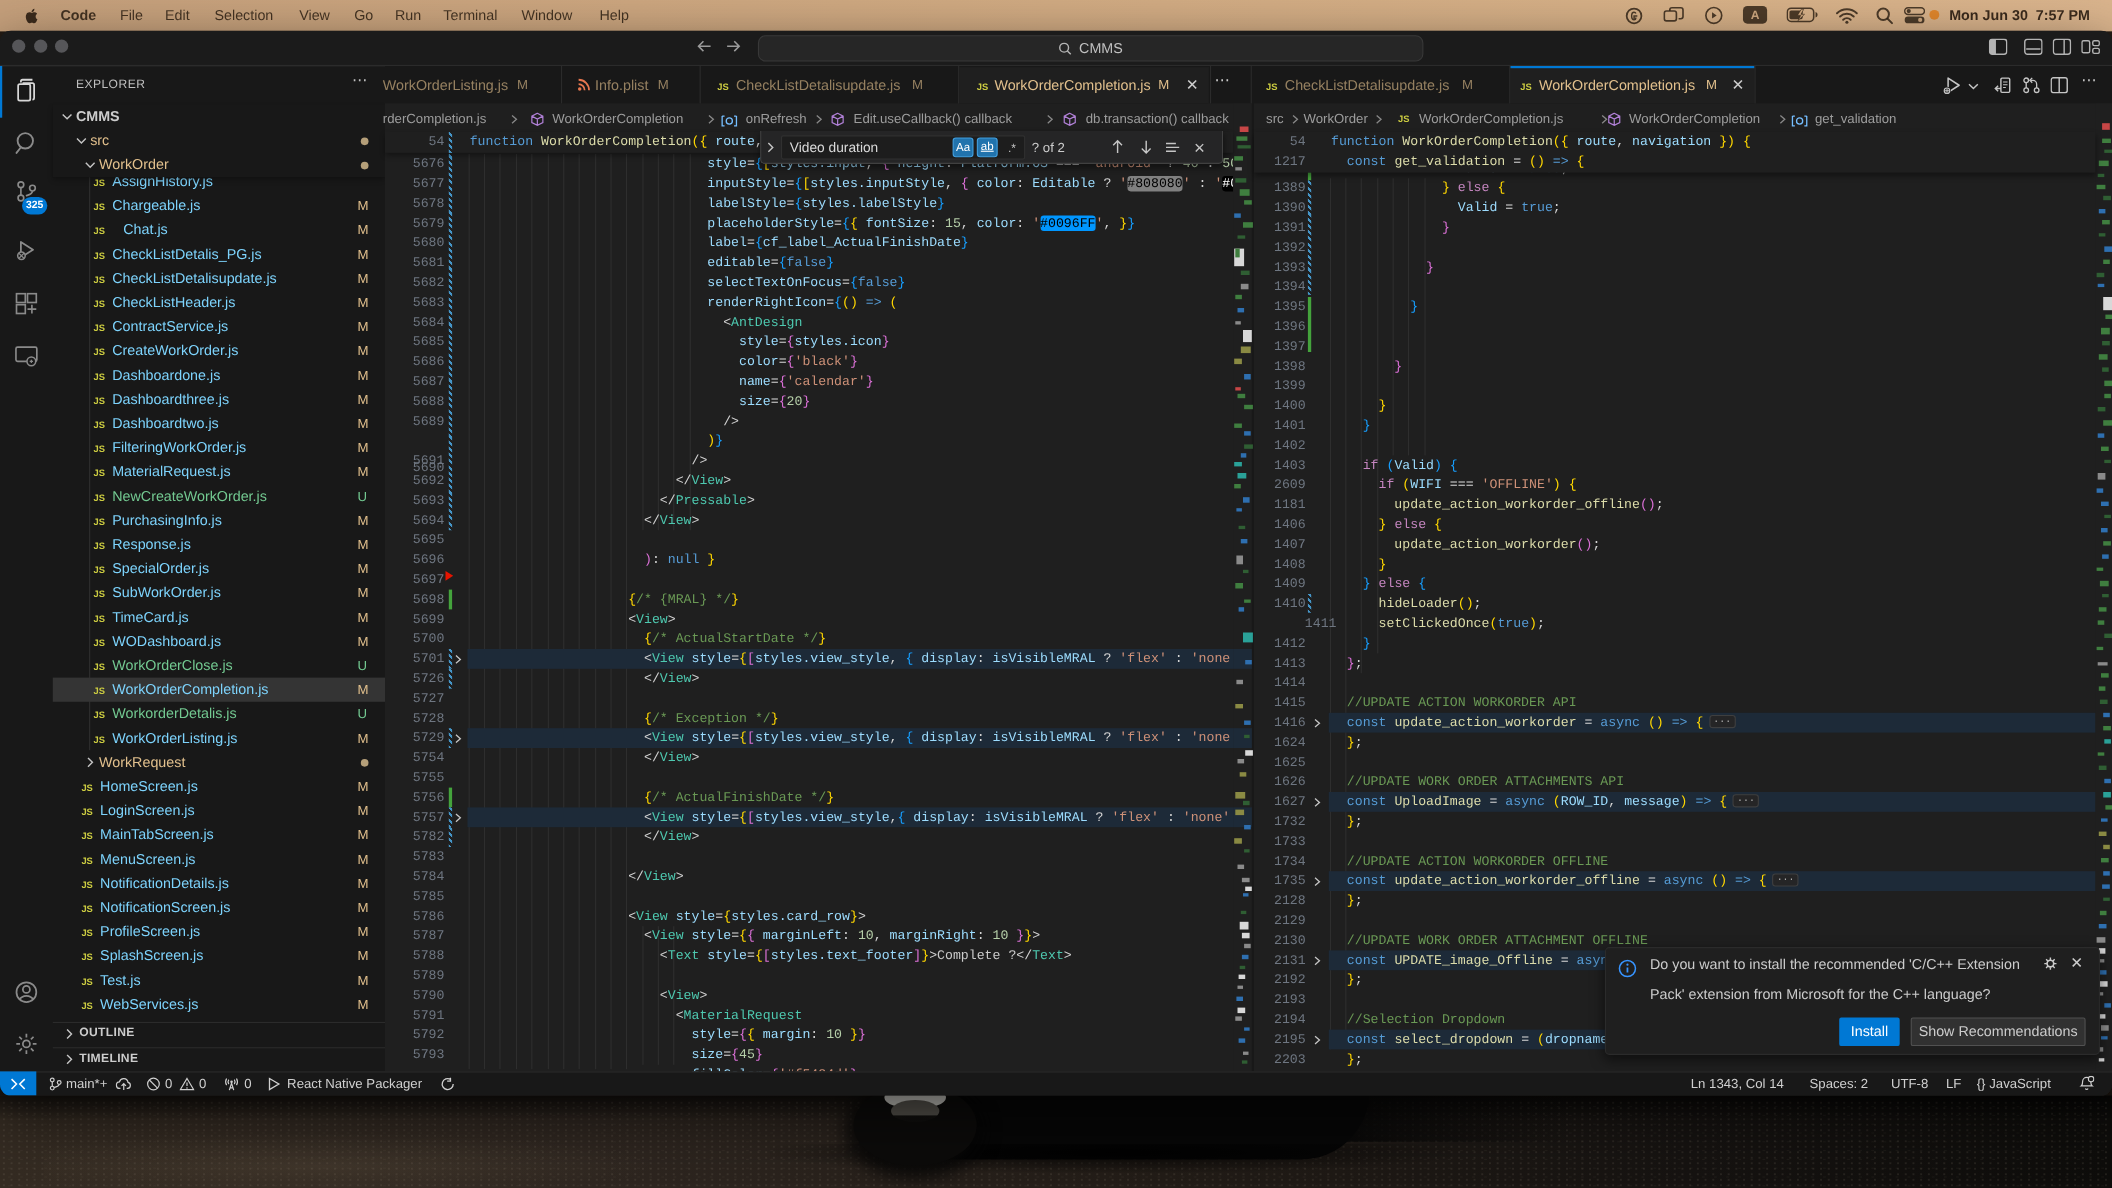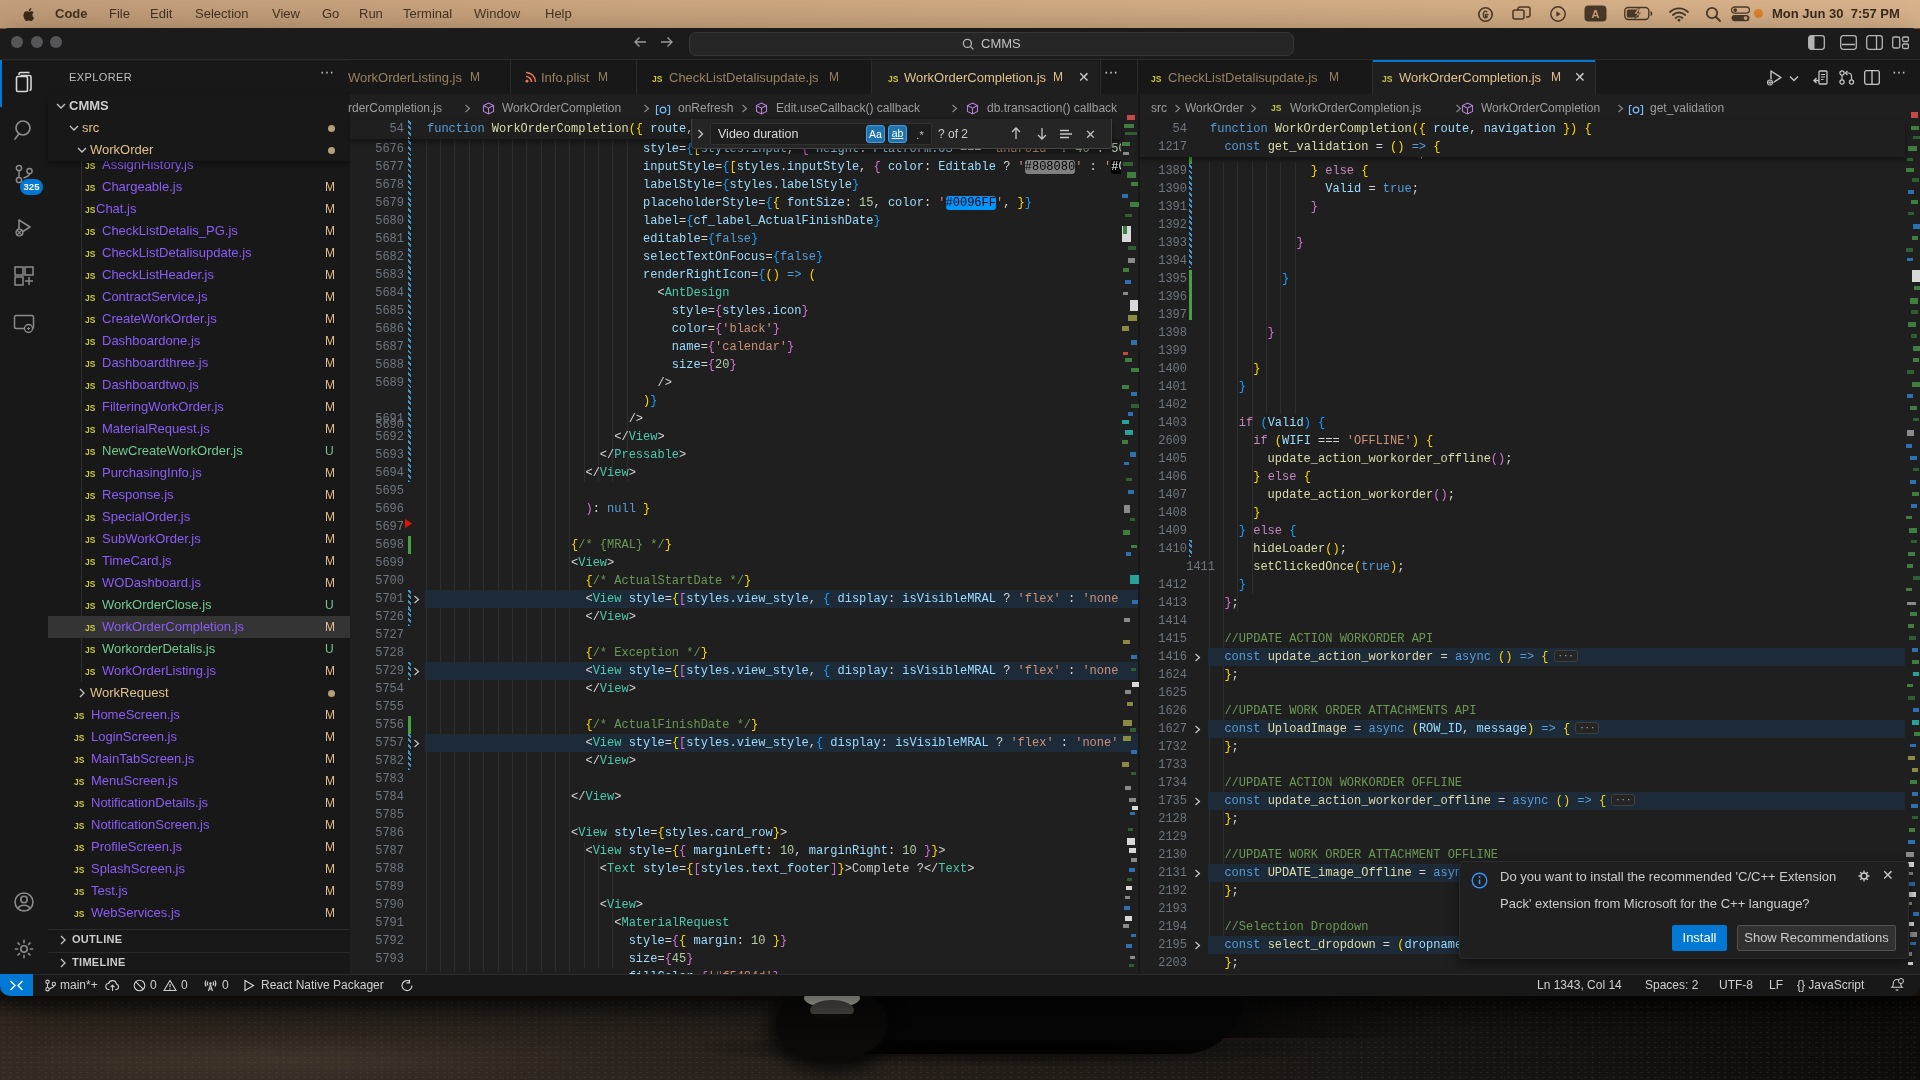--- a/index.html
+++ b/index.html
@@ -6,21 +6,21 @@
 .mono{font-family:"Liberation Mono",monospace;font-size:12px;line-height:18px;white-space:pre}
 .ln{font-family:"Liberation Mono",monospace;font-size:12px;line-height:18px;color:#6e7681;text-align:right}
 .kb{color:#569cd6}.kp{color:#c586c0}.v{color:#9cdcfe}.f{color:#dcdcaa}.s{color:#ce9178}
 .n{color:#b5cea8}.c{color:#6a9955}.t{color:#4ec9b0}.p{color:#d4d4d4}
 .y{color:#ffd700}.m{color:#da70d6}.u{color:#179fff}.w{color:#cccccc}
 .h1{background:#808080;color:#000;border-radius:3px}
 .h2{background:#000;color:#fff;border-radius:3px}
 .h3{background:#0096ff;color:#000;border-radius:3px}
 .fold{display:inline-block;border:1px solid #3f3f3f;color:#b0b0b0;background:#252526;border-radius:3px;font-size:9px;line-height:8px;padding:1px 3px;margin-left:5px;vertical-align:2px}
 .dash{background:repeating-linear-gradient(45deg,#4595c7 0,#4595c7 2px,#1f1f1f 2px,#1f1f1f 4px)}
-.tree{font-size:13px;color:#8b5cf6;line-height:22px;white-space:nowrap}
+.tree{font-size:13px;color:#7dd3fc;line-height:22px;white-space:nowrap}
 .treeg{color:#73c991}
 .js{font-size:8.5px;font-weight:bold;color:#cbcb41;font-family:"Liberation Sans",sans-serif}
 .tab{font-size:13px;white-space:nowrap}
 .bc{font-size:12px;color:#9d9d9d;white-space:nowrap}
 .sb{font-size:12px;color:#cfcfcf;white-space:nowrap}
 .guide{width:1px;background:#2e2e2e}
 .band{background:#1d2a38}
 </style></head><body>
 <div class="a" style="left:0;top:0;width:1920px;height:1080px;background:linear-gradient(180deg,#c9a37d 0,#cfa981 28px,#241c15 29px,#1a1510 100%)"></div>
 <div class="a" style="left:0;top:996px;width:1920px;height:84px;background:linear-gradient(90deg,#342b22 0,#2e2620 28%,#221c17 55%,#161311 80%,#0e0d0b 100%)"></div>
@@ -168,21 +168,21 @@
 <div class="a" style="left:69px;top:71px;font-size:11px;color:#bfbfbf;letter-spacing:.4px">EXPLORER</div>
 <div class="a" style="left:320px;top:64px;font-size:14px;color:#bfbfbf;letter-spacing:1px">⋯</div>
 <div class="a" style="left:81px;top:161px;width:1px;height:521px;background:#2f2f2f"></div>
 <div class="a js" style="left:85px;top:161px">JS</div>
 <div class="a tree" style="left:102px;top:154px">AssignHistory.js</div>
 <div class="a" style="left:325px;top:154px;font-size:12px;line-height:22px;color:#e2c08d"></div>
 <div class="a js" style="left:85px;top:183px">JS</div>
 <div class="a tree" style="left:102px;top:176px">Chargeable.js</div>
 <div class="a" style="left:325px;top:176px;font-size:12px;line-height:22px;color:#e2c08d">M</div>
 <div class="a js" style="left:85px;top:205px">JS</div>
-<div class="a tree" style="left:96px;top:198px">Chat.js</div>
+<div class="a tree" style="left:112px;top:198px">Chat.js</div>
 <div class="a" style="left:325px;top:198px;font-size:12px;line-height:22px;color:#e2c08d">M</div>
 <div class="a js" style="left:85px;top:227px">JS</div>
 <div class="a tree" style="left:102px;top:220px">CheckListDetalis_PG.js</div>
 <div class="a" style="left:325px;top:220px;font-size:12px;line-height:22px;color:#e2c08d">M</div>
 <div class="a js" style="left:85px;top:249px">JS</div>
 <div class="a tree" style="left:102px;top:242px">CheckListDetalisupdate.js</div>
 <div class="a" style="left:325px;top:242px;font-size:12px;line-height:22px;color:#e2c08d">M</div>
 <div class="a js" style="left:85px;top:271px">JS</div>
 <div class="a tree" style="left:102px;top:264px">CheckListHeader.js</div>
 <div class="a" style="left:325px;top:264px;font-size:12px;line-height:22px;color:#e2c08d">M</div>
@@ -625,21 +625,21 @@
 <div class="a ln" style="left:1132px;top:270px;width:55px">1395</div>
 <div class="a ln" style="left:1132px;top:288px;width:55px">1396</div>
 <div class="a ln" style="left:1132px;top:306px;width:55px">1397</div>
 <div class="a ln" style="left:1132px;top:324px;width:55px">1398</div>
 <div class="a ln" style="left:1132px;top:342px;width:55px">1399</div>
 <div class="a ln" style="left:1132px;top:360px;width:55px">1400</div>
 <div class="a ln" style="left:1132px;top:378px;width:55px">1401</div>
 <div class="a ln" style="left:1132px;top:396px;width:55px">1402</div>
 <div class="a ln" style="left:1132px;top:414px;width:55px">1403</div>
 <div class="a ln" style="left:1132px;top:432px;width:55px">2609</div>
-<div class="a ln" style="left:1132px;top:450px;width:55px">1405</div>
+<div class="a ln" style="left:1132px;top:450px;width:55px">1181</div>
 <div class="a ln" style="left:1132px;top:468px;width:55px">1406</div>
 <div class="a ln" style="left:1132px;top:486px;width:55px">1407</div>
 <div class="a ln" style="left:1132px;top:504px;width:55px">1408</div>
 <div class="a ln" style="left:1132px;top:522px;width:55px">1409</div>
 <div class="a ln" style="left:1132px;top:540px;width:55px">1410</div>
 <div class="a ln" style="left:1160px;top:558px;width:55px">1411</div>
 <div class="a ln" style="left:1132px;top:576px;width:55px">1412</div>
 <div class="a ln" style="left:1132px;top:594px;width:55px">1413</div>
 <div class="a ln" style="left:1132px;top:612px;width:55px">1414</div>
 <div class="a ln" style="left:1132px;top:630px;width:55px">1415</div>

